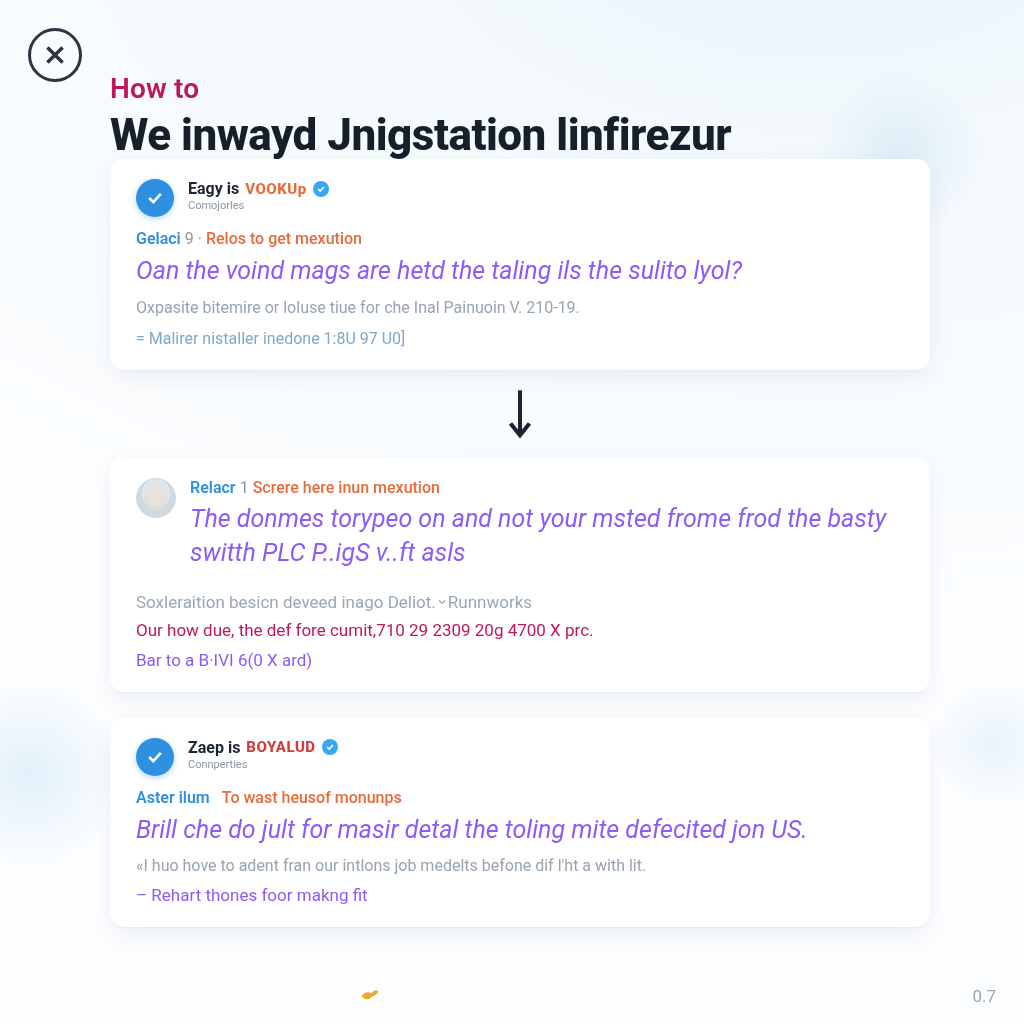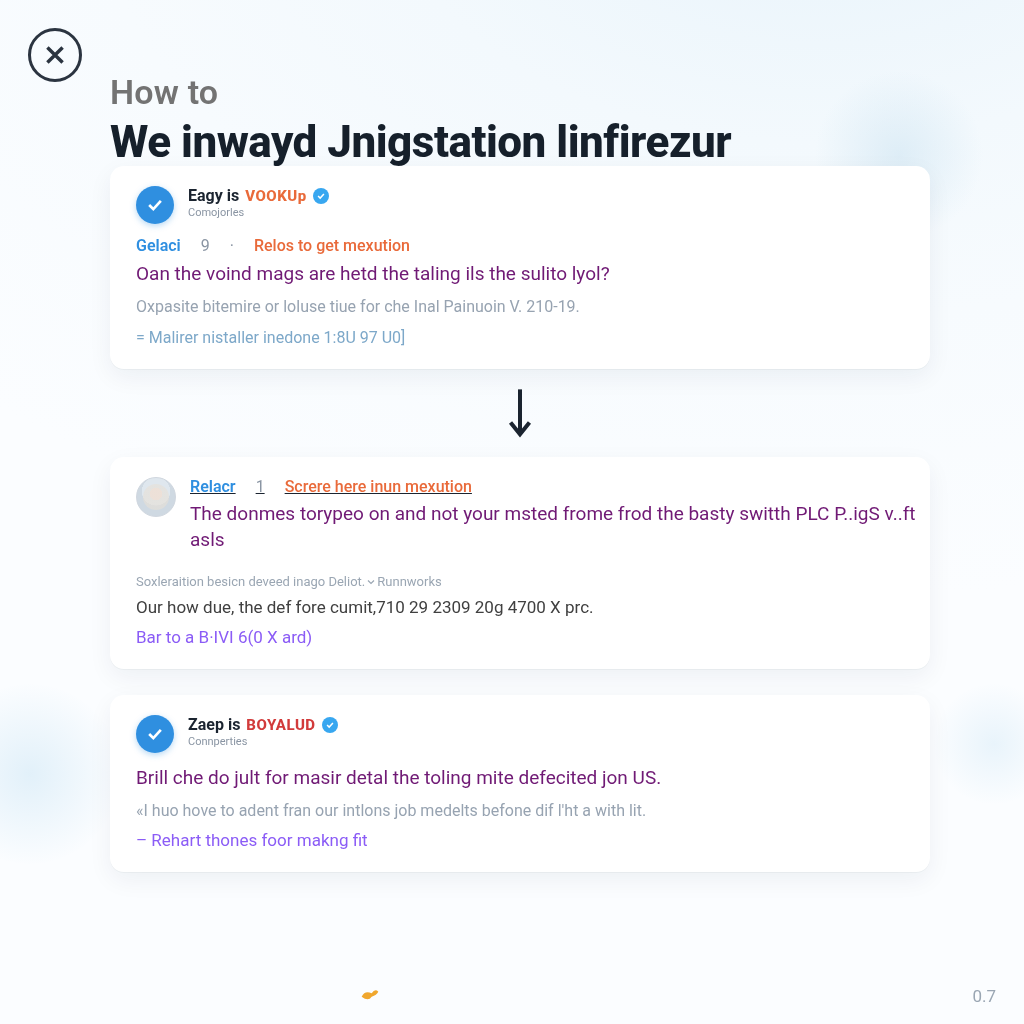--- a/index.html
+++ b/index.html
@@ -23,21 +23,21 @@
     width: 54px; height: 54px; border-radius: 50%;
     border: 3px solid #2b3440; background: transparent;
     display:flex; align-items:center; justify-content:center;
     cursor:pointer;
   }
   .close-btn svg { width:26px; height:26px; stroke:#2b3440; stroke-width:3.2; fill:none; }
 
   .page {
     position: absolute; left: 110px; top: 72px; width: 820px;
   }
-  .kicker { color:#737373; font-weight:600; font-size:34px; margin-bottom:6px; letter-spacing:.2px;}
+  .kicker { color:#be185d; font-weight:600; font-size:28px; margin-bottom:6px; letter-spacing:.2px;}
   .headline { color:#16202b; font-weight:800; font-size:44px; line-height:1.1; letter-spacing:-.5px; }
 
   .stack { display:flex; flex-direction:column; gap:26px; }
   .card {
     background:#ffffff; border-radius:14px; padding:20px 12px 22px 26px;
     box-shadow: 0 8px 24px rgba(20,40,60,.06), 0 1px 0 rgba(20,40,60,.04);
     position:relative;
   }
   .card-head { display:flex; align-items:flex-start; gap:14px; margin-bottom:12px;}
   .tickbadge {
@@ -57,33 +57,33 @@
   .whorow { display:flex; align-items:center; gap:6px; }
   .who-name { font-weight:700; font-size:16px; color:#1b2430;}
   .who-brand { font-weight:800; font-size:15px; letter-spacing:.5px;}
   .brand-orange { color:#e96a3a; }
   .brand-red { color:#d23b3b; }
   .verif { width:16px; height:16px; border-radius:50%; background:#38a7f0; display:inline-flex;
            align-items:center; justify-content:center;}
   .verif svg { width:10px; height:10px; stroke:#fff; stroke-width:3.5; fill:none;}
   .who-sub { color:#8a95a3; font-size:11px; }
 
-  .metaline { display:flex; align-items:center; gap:20px; font-size:16px; margin:4px 0 6px 0; flex-wrap:wrap;}
+  .metaline { display:flex; align-items:center; gap:4px; font-size:16px; margin:4px 0 6px 0; flex-wrap:wrap;}
   .meta-blue { color:#2f8fe0; font-weight:600;}
   .meta-num  { color:#8a95a3;}
   .meta-sep  { color:#8a95a3;}
   .meta-orange { color:#e96a3a; font-weight:500;}
 
-  .mainline { font-size:19px; color:#701a75; line-height:1.35; margin-bottom:10px;}
+  .mainline { font-size:25px; color:#8b5cf6; line-height:1.35; margin-bottom:10px;font-style:italic;}
   .muted { color:#97a3b1; font-size:16px;}
-  .muted-mid { color:#404040; font-size:17px; margin-top:8px;}
+  .muted-mid { color:#be185d; font-size:17px; margin-top:8px;}
   .footline { color:#7da8c9; font-size:16px; margin-top:12px;}
   .footline2 { color:#8b5cf6; font-size:17px; margin-top:10px;}
 
-  .tinytag { color:#9aa6b3; font-size:13px; margin-top:6px; display:flex; gap:0; align-items:center;}
+  .tinytag { color:#9aa6b3; font-size:17px; margin-top:6px; display:flex; gap:0; align-items:center;}
   .dropicon { width:12px; height:12px; stroke:#9aa6b3; fill:none; stroke-width:2.4;}
 
   .arrow-between {
     display:flex; justify-content:center; margin:-8px 0 -8px 0;
   }
   .arrow-between svg { width:30px; height:52px; stroke:#1b2430; stroke-width:3.4; fill:none;}
 
   .small-bird { position:absolute; left:360px; bottom:16px; font-size:18px; color:#f0a72e;}
   .ver { position:absolute; right:28px; bottom:18px; color:#9aa6b3; font-size:17px;}
 </style>
@@ -141,21 +141,21 @@
       <svg viewBox="0 0 24 44">
         <path d="M12 2 L12 38"></path>
           <path d="M4 30 L12 40 L20 30"></path>
       </svg>
     </div>
 
     <div class="card">
       <div class="card-head">
         <div class="avatar"></div>
         <div class="who">
-          <div class="metaline" style="margin:0;text-decoration:underline;">
+          <div class="metaline" style="margin:0;">
             <span class="meta-blue">Relacr</span>
             <span class="meta-num">1</span>
             <span class="meta-orange">Screre here inun mexution</span>
           </div>
           <div class="mainline" style="margin-top:4px;">The donmes torypeo on and not your msted frome frod the basty switth PLC P..igS v..ft asls</div>
         </div>
       </div>
       <div class="tinytag">
         <span>Soxleraition besicn deveed inago Deliot.</span>
         <svg class="dropicon" viewBox="0 0 24 24">
@@ -180,20 +180,25 @@
             <span class="who-brand brand-red">BOYALUD</span>
             <span class="verif">
                 <svg viewBox="0 0 24 24">
                   <path d="M5 12 L10 17 L19 7"></path>
                 </svg>
               </span>
           </div>
           <span class="who-sub">Connperties</span>
         </div>
       </div>
+      <div class="metaline">
+        <span class="meta-blue">Aster ilum</span>
+        <span class="meta-num">&nbsp;</span>
+        <span class="meta-orange">To wast heusof monunps</span>
+      </div>
       <div class="mainline">Brill che do jult for masir detal the toling mite defecited jon US.</div>
       <div class="muted">«I huo hove to adent fran our intlons job medelts befone dif l'ht a with lit.</div>
       <div class="footline2">– Rehart thones foor makng fit</div>
     </div>
 
   </div>
 </div>
 
 <div class="small-bird">
   <svg width="20" height="18" viewBox="0 0 24 20">

